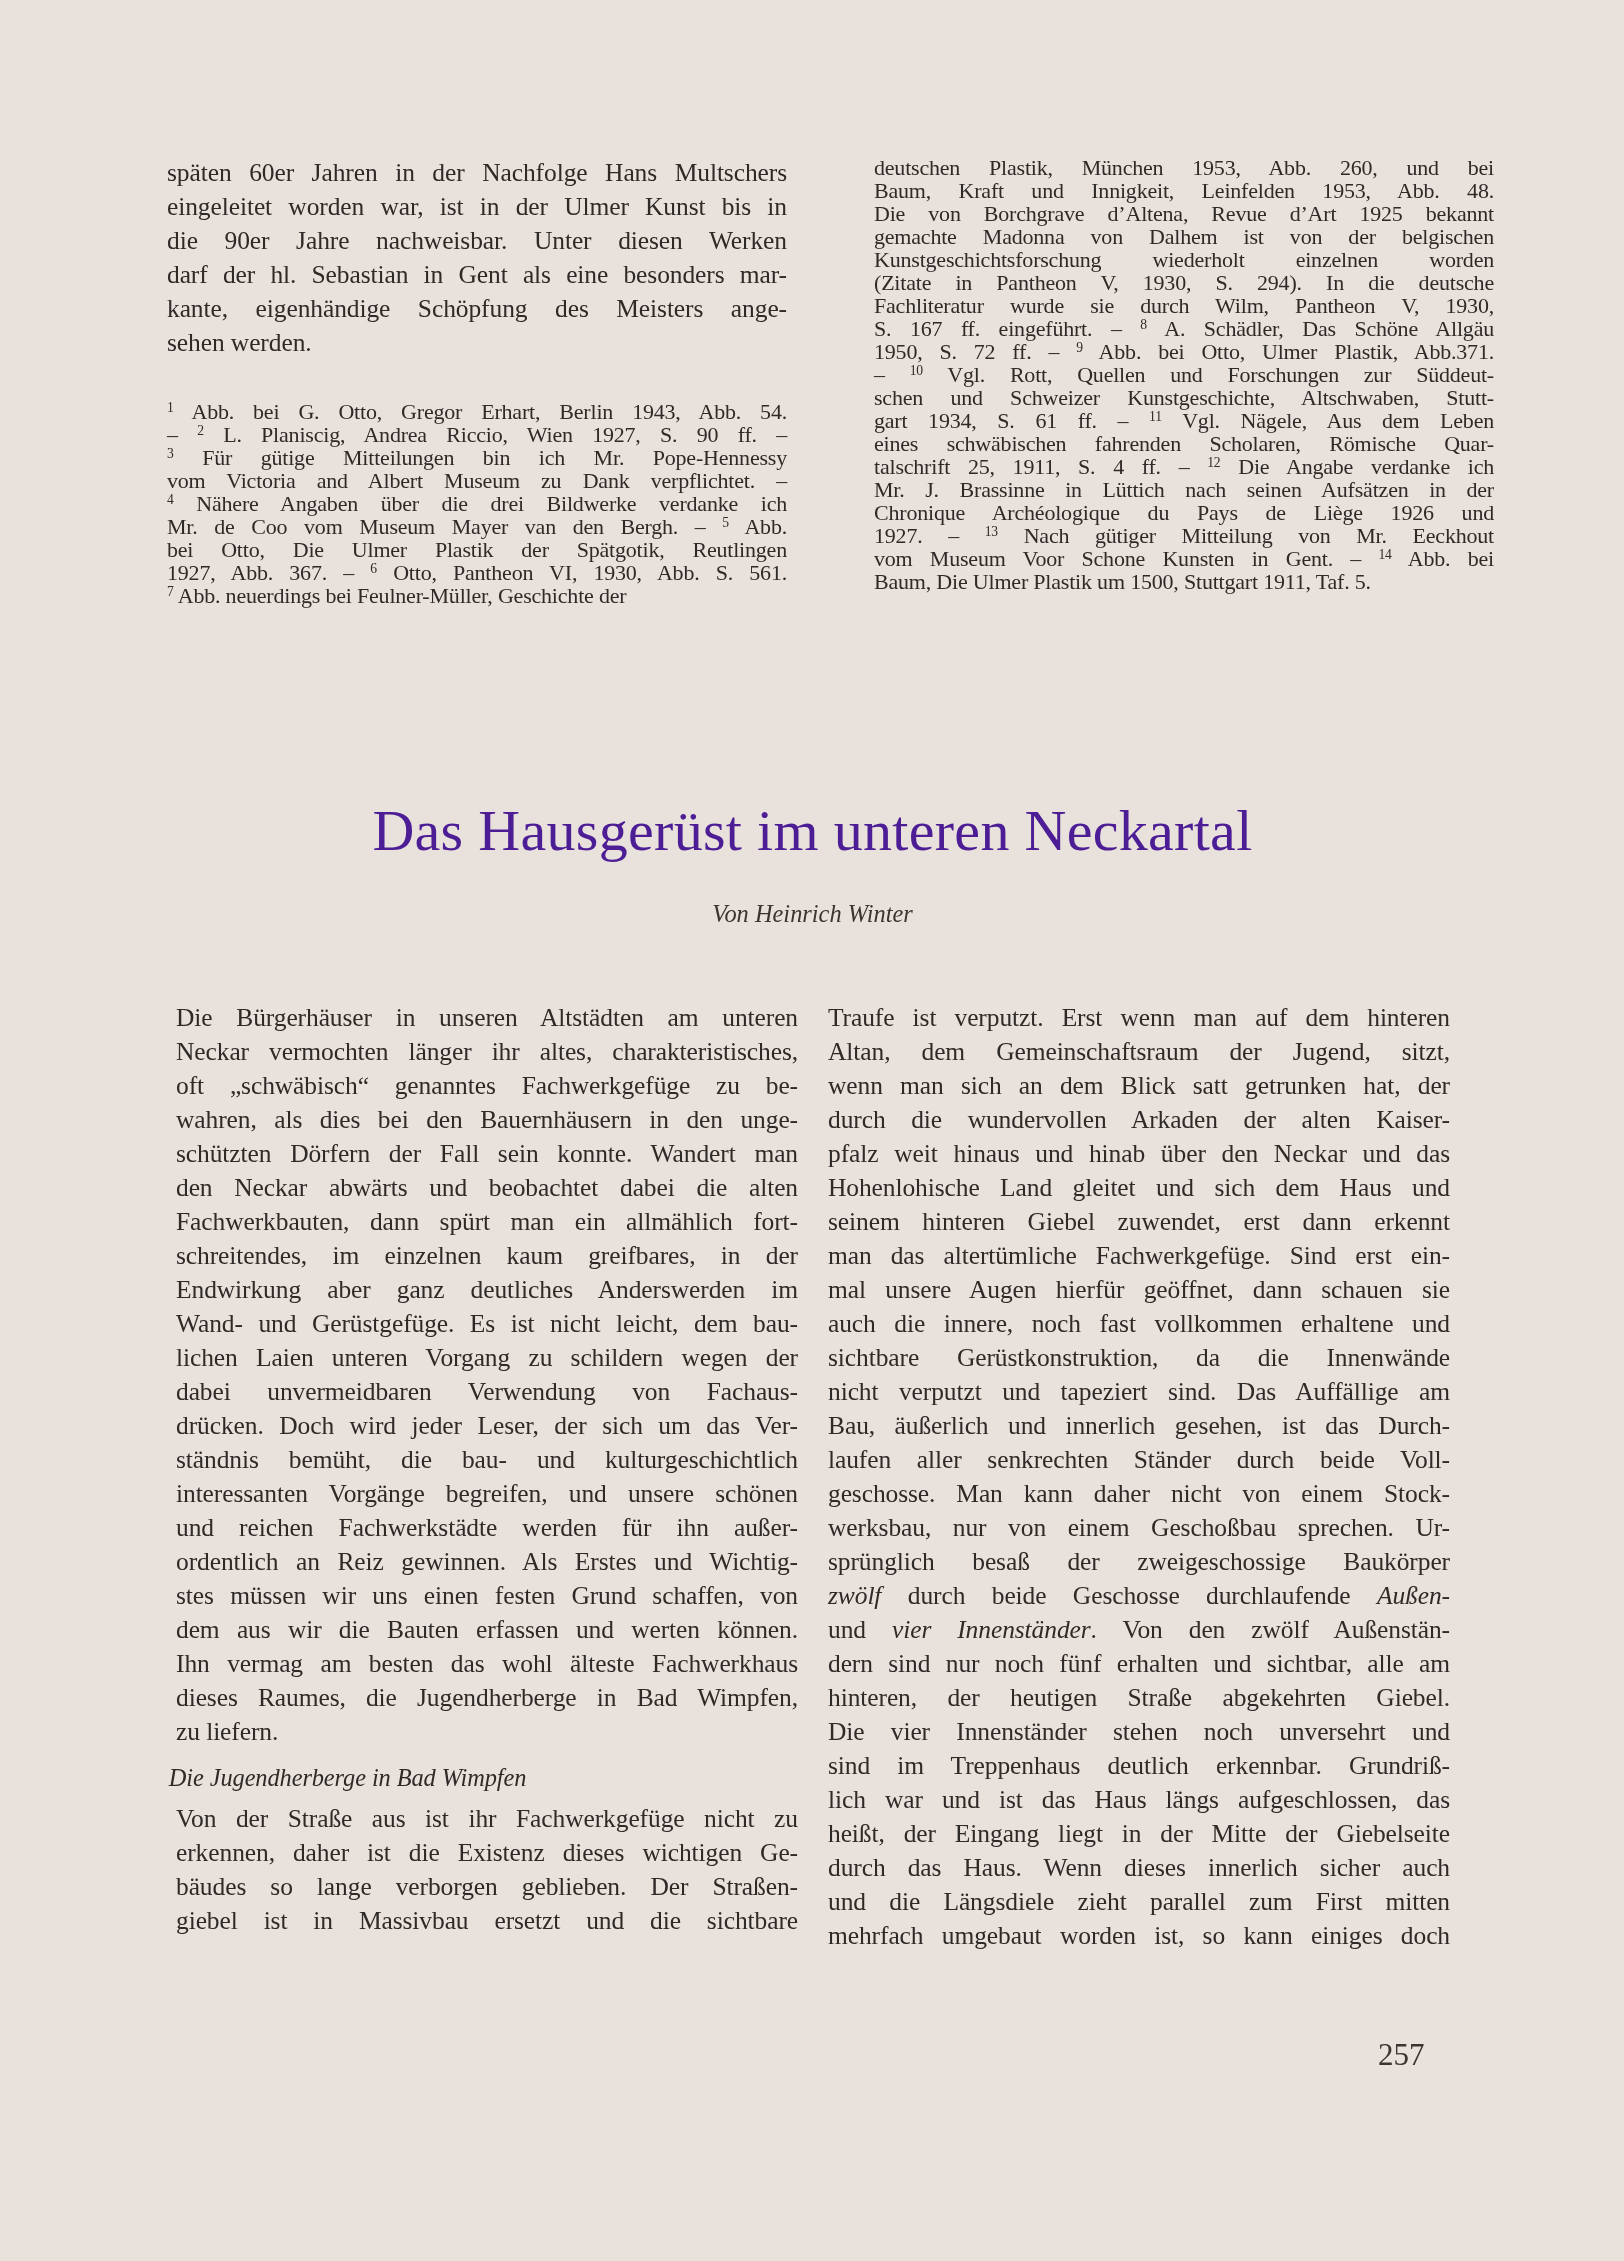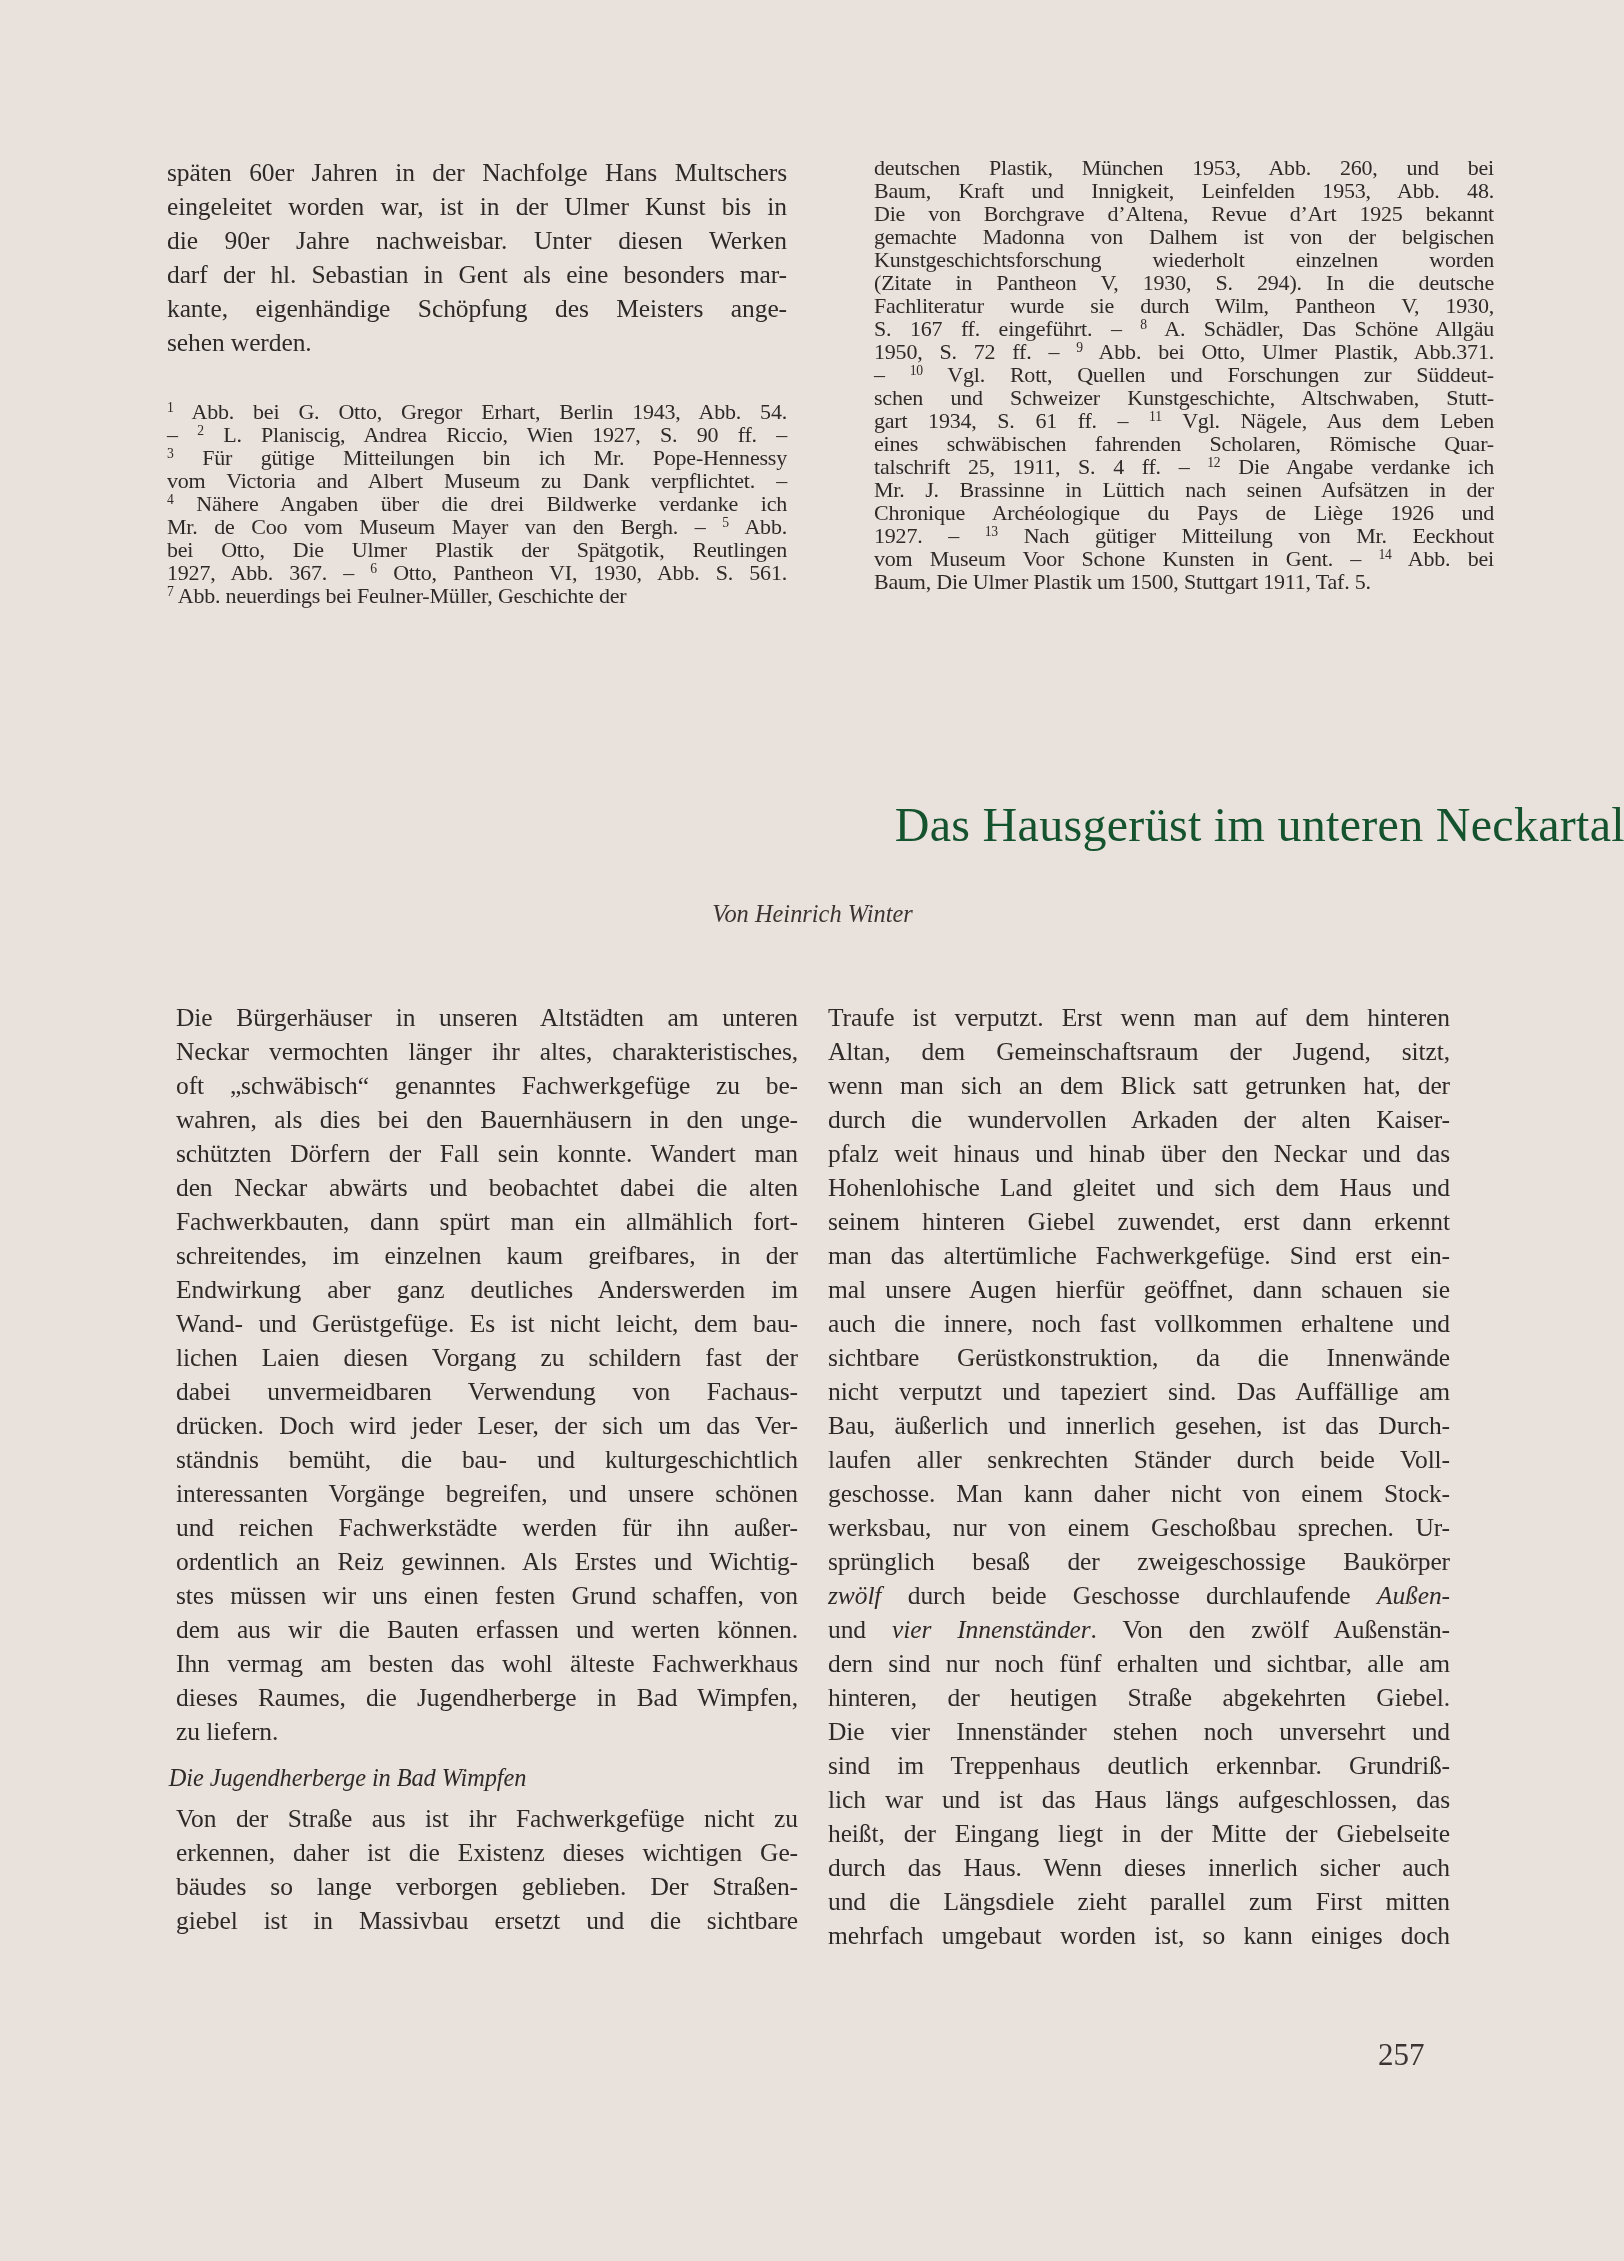--- a/index.html
+++ b/index.html
@@ -17,21 +17,21 @@
   .body-text { font-size: 25.5px; line-height: 34px; letter-spacing: -0.1px; }
   .para-line { display: block; text-align: justify; text-align-last: justify; white-space: nowrap; }
   .para-line.last { text-align-last: left; }
   .fn-block { font-size: 22px; line-height: 23px; letter-spacing: -0.2px; }
   .fn-block .para-line { height: 23px; }
   .top-left .fn-block { margin-top: 40px; }
   sup { font-size: 0.62em; vertical-align: 0.55em; line-height: 0; }
 
   .title {
     position: absolute; left: 0; width: 1625px; top: 797px;
-    text-align: right; font-size: 48px; letter-spacing: 0.3px; color: #14532d;
+    text-align: center; font-size: 58px; letter-spacing: 0.3px; color: #4c1d95;
   }
   .byline {
     position: absolute; left: 0; width: 1625px; top: 900px;
     text-align: center; font-size: 24.4px; font-style: italic; color: #3a3532;
   }
   .bottom-left  { left: 176px;  top: 1001px; width: 622px; }
   .bottom-right { left: 828px; top: 1001px; width: 622px; }
   .bottom-left .para-line, .bottom-right .para-line { height: 34px; line-height: 34px; }
   .subhead {
     display: block; text-align: left; font-style: italic;
@@ -99,21 +99,21 @@
       <span class="para-line">Die Bürgerhäuser in unseren Altstädten am unteren</span>
       <span class="para-line">Neckar vermochten länger ihr altes, charakteristisches,</span>
       <span class="para-line">oft „schwäbisch“ genanntes Fachwerkgefüge zu be-</span>
       <span class="para-line">wahren, als dies bei den Bauernhäusern in den unge-</span>
       <span class="para-line">schützten Dörfern der Fall sein konnte. Wandert man</span>
       <span class="para-line">den Neckar abwärts und beobachtet dabei die alten</span>
       <span class="para-line">Fachwerkbauten, dann spürt man ein allmählich fort-</span>
       <span class="para-line">schreitendes, im einzelnen kaum greifbares, in der</span>
       <span class="para-line">Endwirkung aber ganz deutliches Anderswerden im</span>
       <span class="para-line">Wand- und Gerüstgefüge. Es ist nicht leicht, dem bau-</span>
-      <span class="para-line">lichen Laien diesen Vorgang zu schildern fast der</span>
+      <span class="para-line">lichen Laien unteren Vorgang zu schildern wegen der</span>
       <span class="para-line">dabei unvermeidbaren Verwendung von Fachaus-</span>
       <span class="para-line">drücken. Doch wird jeder Leser, der sich um das Ver-</span>
       <span class="para-line">ständnis bemüht, die bau- und kulturgeschichtlich</span>
       <span class="para-line">interessanten Vorgänge begreifen, und unsere schönen</span>
       <span class="para-line">und reichen Fachwerkstädte werden für ihn außer-</span>
       <span class="para-line">ordentlich an Reiz gewinnen. Als Erstes und Wichtig-</span>
       <span class="para-line">stes müssen wir uns einen festen Grund schaffen, von</span>
       <span class="para-line">dem aus wir die Bauten erfassen und werten können.</span>
       <span class="para-line">Ihn vermag am besten das wohl älteste Fachwerkhaus</span>
       <span class="para-line">dieses Raumes, die Jugendherberge in Bad Wimpfen,</span>

